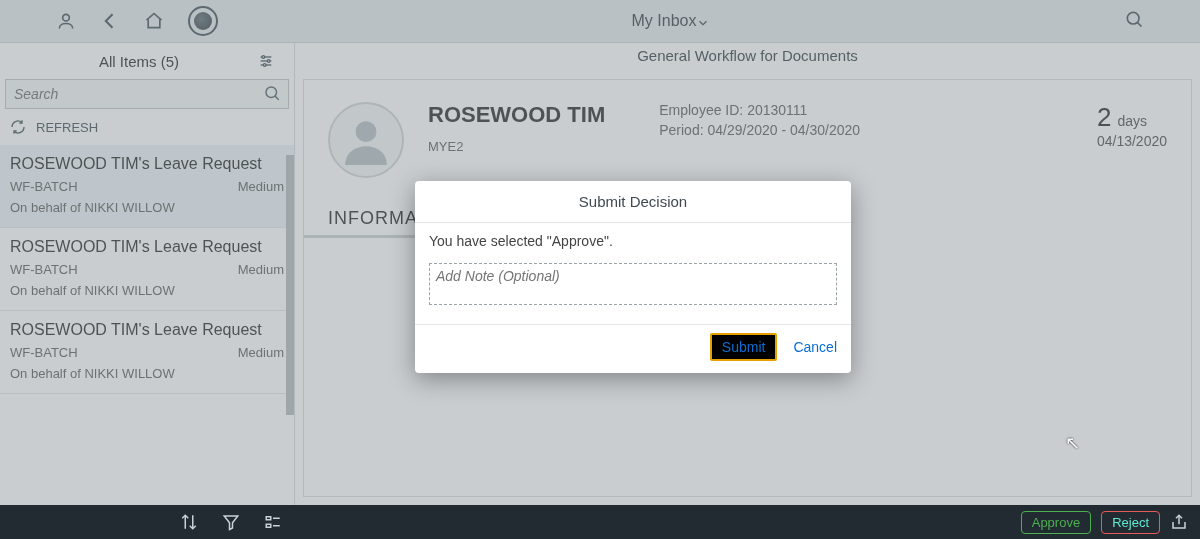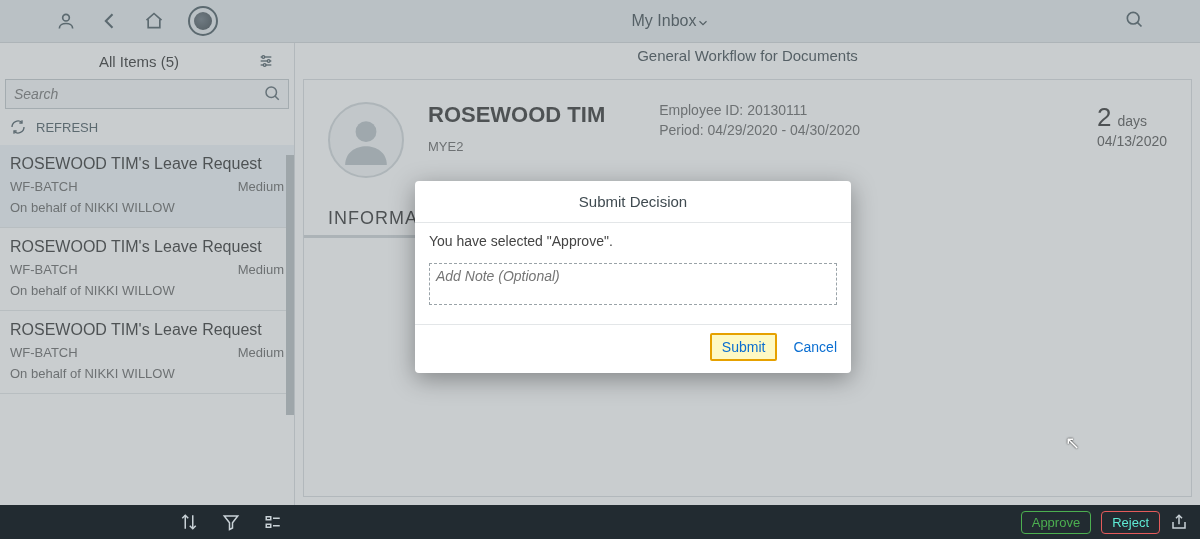--- a/index.html
+++ b/index.html
@@ -91,21 +91,21 @@
     background:#fff; border-radius:4px; box-shadow: 0 6px 24px rgba(0,0,0,0.35);
     display:flex; flex-direction:column;
   }
   .modal .mhdr { text-align:center; font-size:15px; color:#3f4a50; padding:12px 0; border-bottom:1px solid #e3e6e8; }
   .modal .mbody { padding: 10px 14px 16px 14px; font-size:14px; color:#444; }
   .modal textarea {
     width:100%; height:42px; margin-top:14px; resize:none;
     border:1px dashed #9aa3a8; padding:4px 6px; font-size:14px; font-style:italic; color:#7a848a;
   }
   .modal .mftr { display:flex; justify-content:flex-end; gap:16px; padding: 8px 14px 12px 0; border-top:1px solid #e3e6e8; align-items:center;}
-  .modal .mftr .submit { border:2px solid #e6a100; color:#0a6ed1; background:#fef9c3; padding:4px 10px; font-size:14px; border-radius:2px;}
+  .modal .mftr .submit { border:2px solid #e6a100; color:#0a6ed1; background:#000000; padding:4px 10px; font-size:14px; border-radius:2px;}
   .modal .mftr .cancel { color:#0a6ed1; font-size:14px; }
 
   
   .cursor { position:absolute; z-index:20; left:1065px; top:432px; color:#fff; font-size:18px; pointer-events:none; text-shadow:0 0 2px #000;}
 
   svg { display:block; }
 </style>
 </head>
 <body>
 

